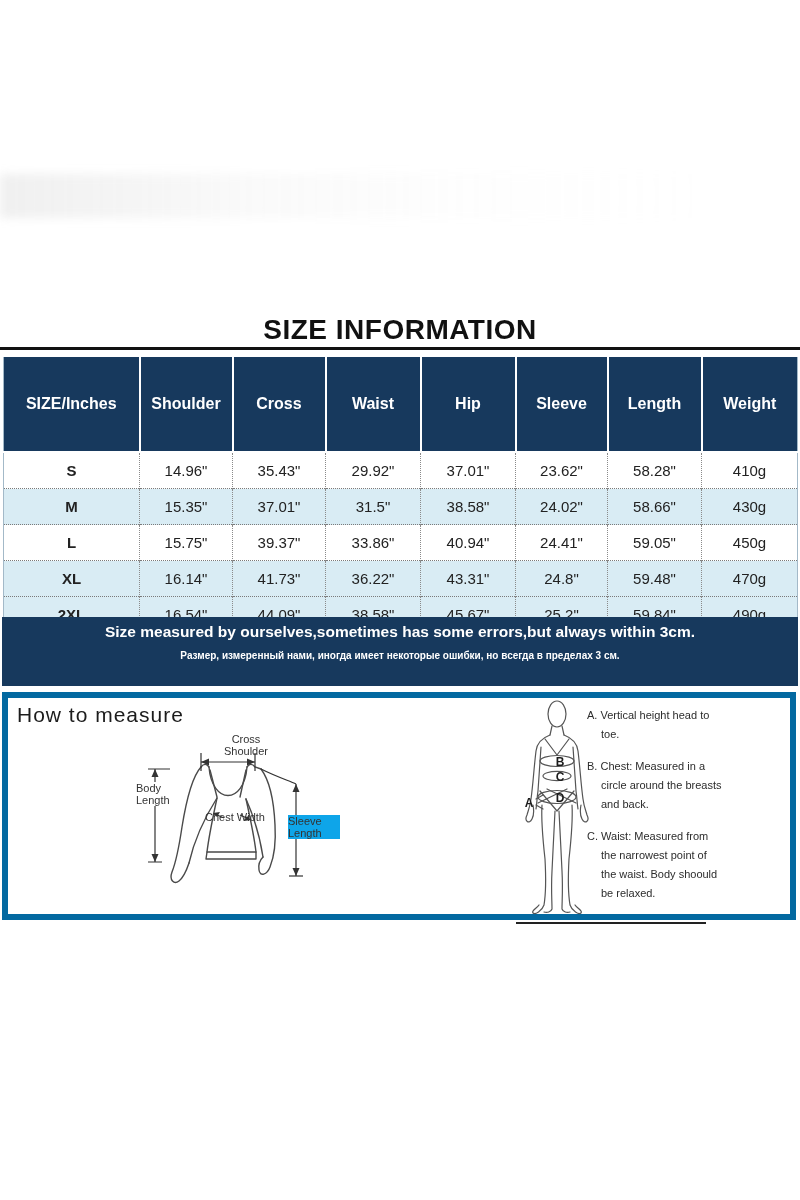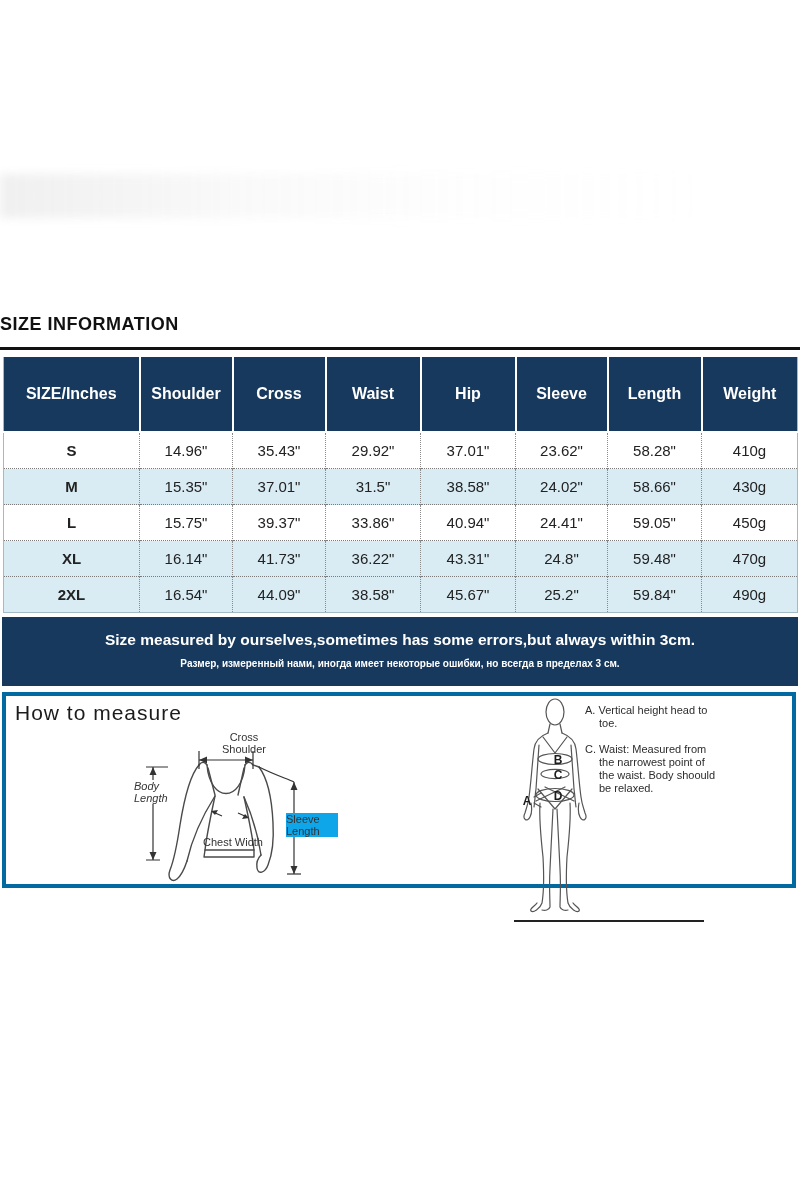--- a/index.html
+++ b/index.html
@@ -3,54 +3,54 @@
 <meta charset="utf-8">
 <style>
   html,body{margin:0;padding:0;background:#fff;}
   .page{position:relative;width:800px;height:1200px;background:#ffffff;overflow:hidden;
         font-family:"Liberation Sans",sans-serif;color:#1a1a1a;}
   
   .watermark{position:absolute;left:0;top:174px;width:700px;height:44px;
     background:linear-gradient(90deg,rgba(185,185,185,.22),rgba(210,210,210,.12) 35%,rgba(230,230,230,.06) 65%,rgba(255,255,255,0));
     filter:blur(5px);}
   
-  .title{position:absolute;left:0;top:314px;width:800px;text-align:left;
-    font-size:18px;font-weight:bold;letter-spacing:.5px;color:#111;}
+  .title{position:absolute;left:0;top:314px;width:800px;text-align:center;
+    font-size:28px;font-weight:bold;letter-spacing:.5px;color:#111;}
   .rule{position:absolute;left:0;top:347px;width:800px;height:3px;background:#111;}
   
   .size-table{position:absolute;left:3px;top:357px;width:794px;border-collapse:collapse;table-layout:fixed;}
   .size-table th{background:#17395d;color:#fff;font-size:16px;font-weight:bold;height:74px;
-    border-left:2px solid #fff;border-bottom:2px solid #fff;text-align:center;padding:0;}
+    border-left:2px solid #fff;border-bottom:2px solid #fff;text-align:center;padding:10px;}
   .size-table th:first-child{border-left:none;}
   .size-table td{height:35px;text-align:center;font-size:15px;color:#222;padding:0;
     border-left:1px dotted #8a8a8a;border-top:1px dotted #7a7a7a;}
   .size-table td:first-child{border-left:none;font-weight:bold;font-size:15px;}
   .size-table tr.r-white td{background:#ffffff;}
   .size-table tr.r-blue td{background:#d9ecf4;}
   .size-table td.weight{background:#c3e0ee;}
   .size-table{border:1px solid #a3b9c8;border-top:none;}
   
   .notice{position:absolute;left:2px;top:617px;width:796px;height:69px;background:#17395d;
     color:#fff;text-align:center;}
-  .notice .l1{padding-top:11px;font-size:15.5px;font-weight:bold;line-height:24px;}
+  .notice .l1{padding-top:3px;font-size:15.5px;font-weight:bold;line-height:24px;}
   .notice .l2{font-size:10px;font-weight:bold;line-height:24px;text-align:center;}
   
-  .measure-box{position:absolute;left:2px;top:692px;width:794px;height:196px;
-    border:4px solid #0369a1;background:#fff;box-sizing:border-box;}
+  .measure-box{position:absolute;left:2px;top:692px;width:794px;height:228px;
+    border:6px solid #0369a1;background:#fff;box-sizing:border-box;}
   .measure-heading{position:absolute;left:9px;top:5px;font-size:21px;color:#1c1c1c;letter-spacing:1px;}
   .g-label{position:absolute;font-size:11px;line-height:12px;color:#333;text-align:center;}
   .g-cross{left:202px;top:35px;width:72px;}
-  .g-body{left:128px;top:84px;width:42px;text-align:left;background:#fff;font-style:italic;}
-  .g-chest{left:197px;top:113px;width:60px;margin-top:27px;}
+  .g-body{left:128px;top:84px;width:42px;text-align:left;background:#fff;}
+  .g-chest{left:197px;top:113px;width:60px;}
   .g-sleeve{left:280px;top:117px;width:52px;background:#0ea5e9;text-align:left;}
   .garment-svg{position:absolute;left:136px;top:19px;}
   .figure-svg{position:absolute;left:501px;top:1px;}
   .figure-baseline{position:absolute;left:508px;top:224px;width:190px;height:2px;background:#222;}
   .instructions{position:absolute;left:579px;top:8px;width:136px;}
-  .instr{font-size:11px;line-height:13px;color:#2c2c2c;padding-left:14px;text-indent:-14px;
+  .instr{font-size:11px;line-height:19px;color:#2c2c2c;padding-left:14px;text-indent:-14px;
     margin:0 0 13px 0;}
   svg path,svg line,svg ellipse{vector-effect:non-scaling-stroke;}
 </style>
 </head>
 <body>
 
 <div class="page">
 
   <div class="watermark"></div>
 
@@ -222,17 +222,18 @@
         <text x="20" y="108">A</text>
         <text x="51" y="67">B</text>
         <text x="51" y="82">C</text>
         <text x="51" y="103">D</text>
       </g>
     </svg>
     <div class="figure-baseline"></div>
 
     <div class="instructions">
       <p class="instr">A. Vertical height head to toe.</p>
+      <p class="instr">B. Chest: Measured in a circle around the breasts and back.</p>
       <p class="instr">C. Waist: Measured from the narrowest point of the waist. Body shoould be relaxed.</p>
     </div>
   </div>
 
 </div>
 
 </body></html>

